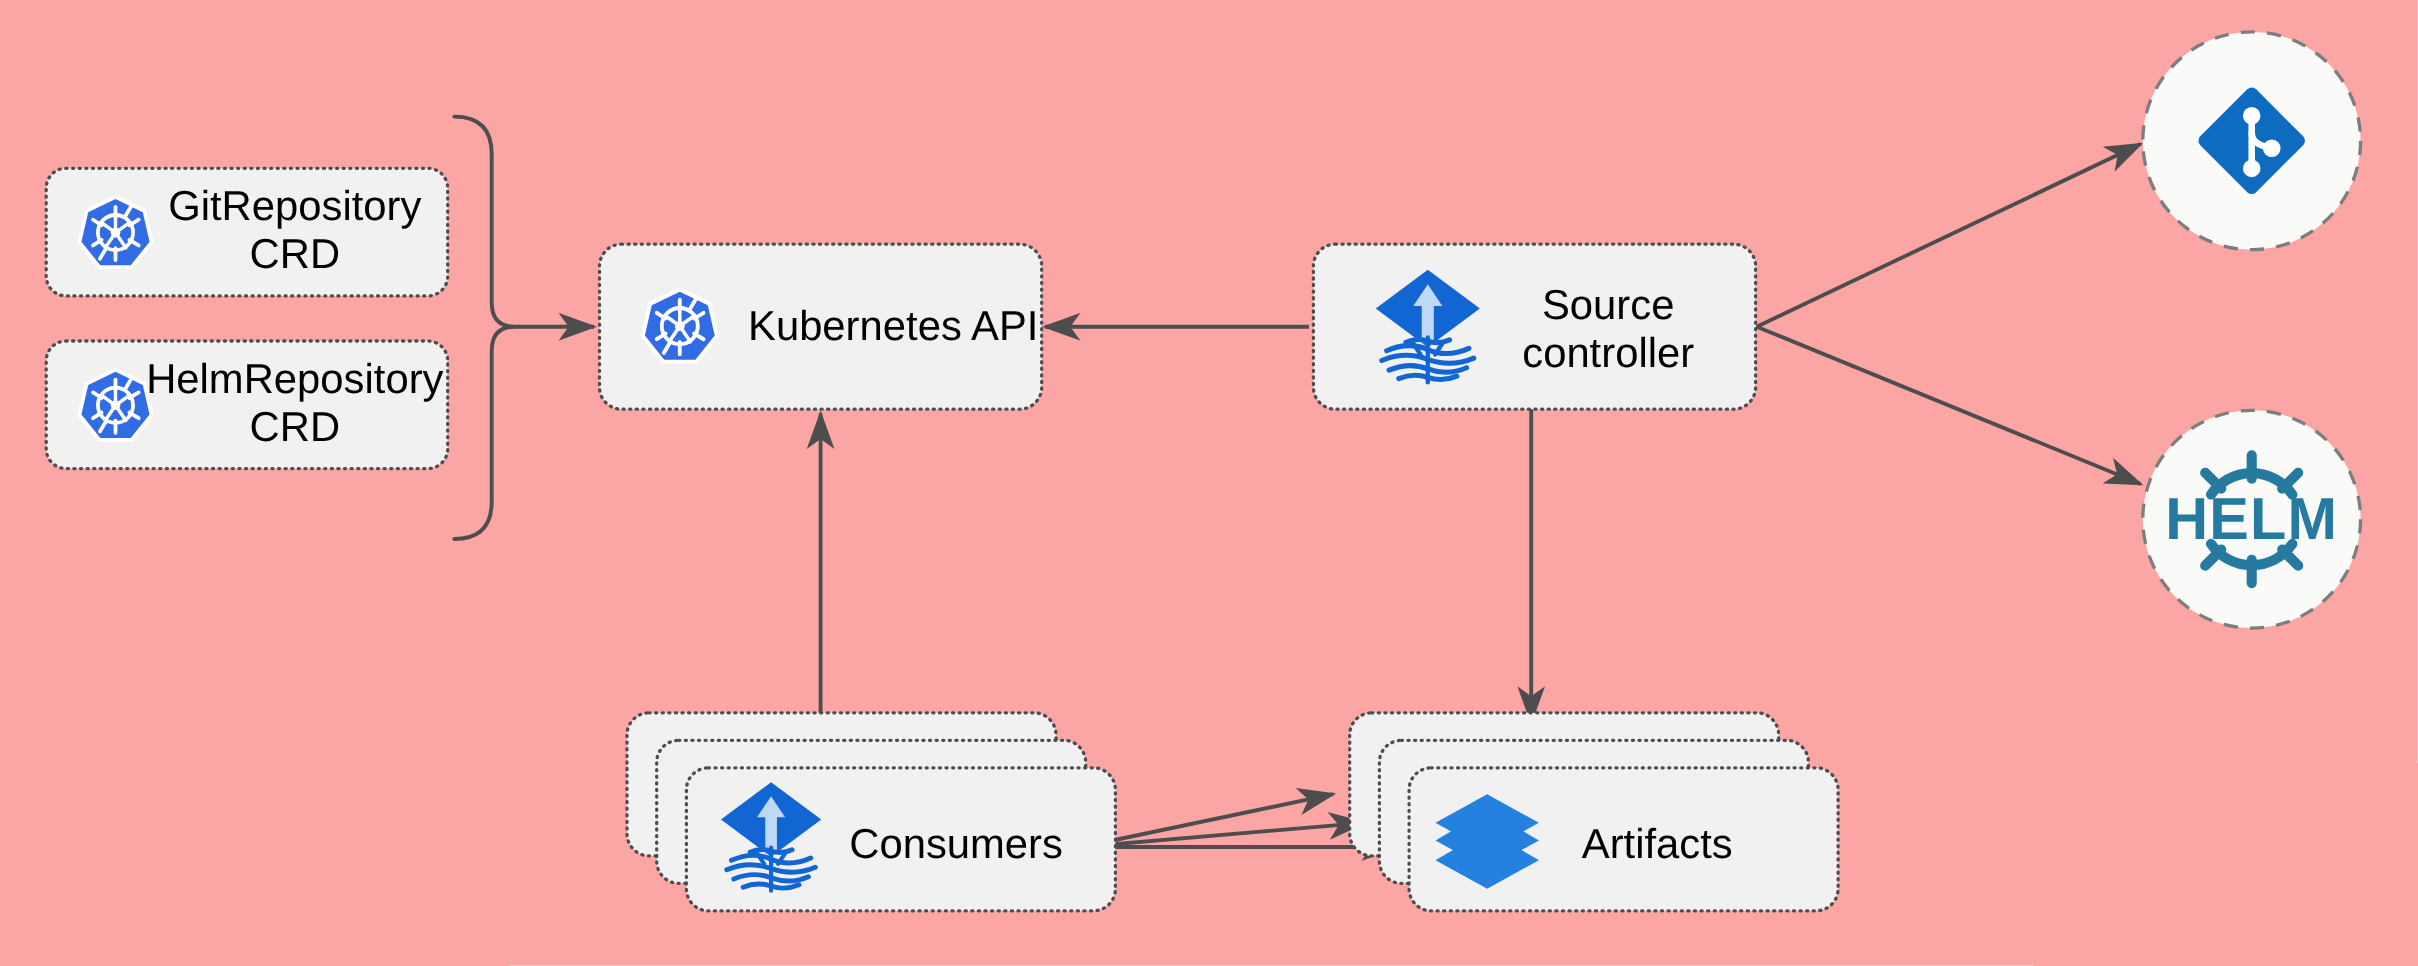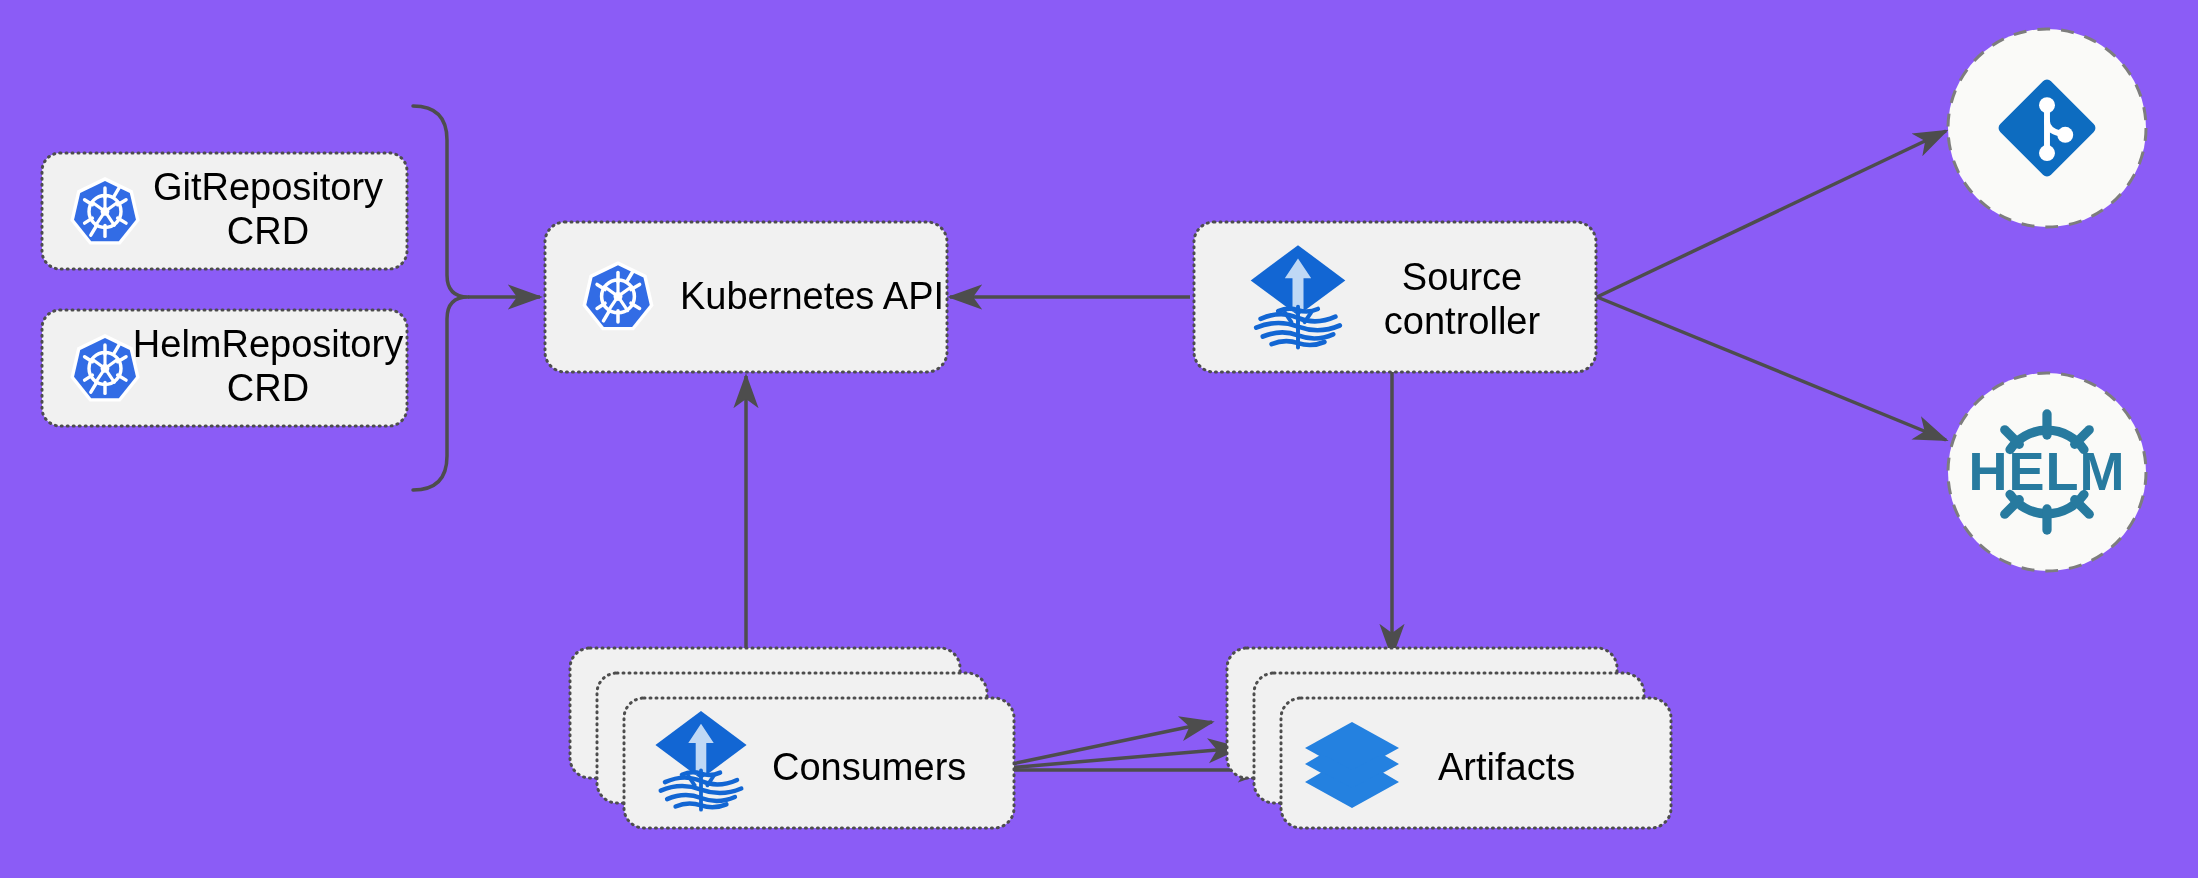--- a/index.html
+++ b/index.html
@@ -8,21 +8,21 @@
     padding: 0;
     background: #ffffff;
   }
   body {
     font-family: "Liberation Sans", sans-serif;
   }
   #diagram-root {
     position: relative;
     width: 2198px;
     height: 878px;
-    background: #8b5cf6;
+    background: #fca5a5;
     overflow: hidden;
   }
   svg.diagram {
     display: block;
     width: 2198px;
     height: 878px;
   }
   .node-label {
     font-family: "Liberation Sans", sans-serif;
     font-size: 38px;

